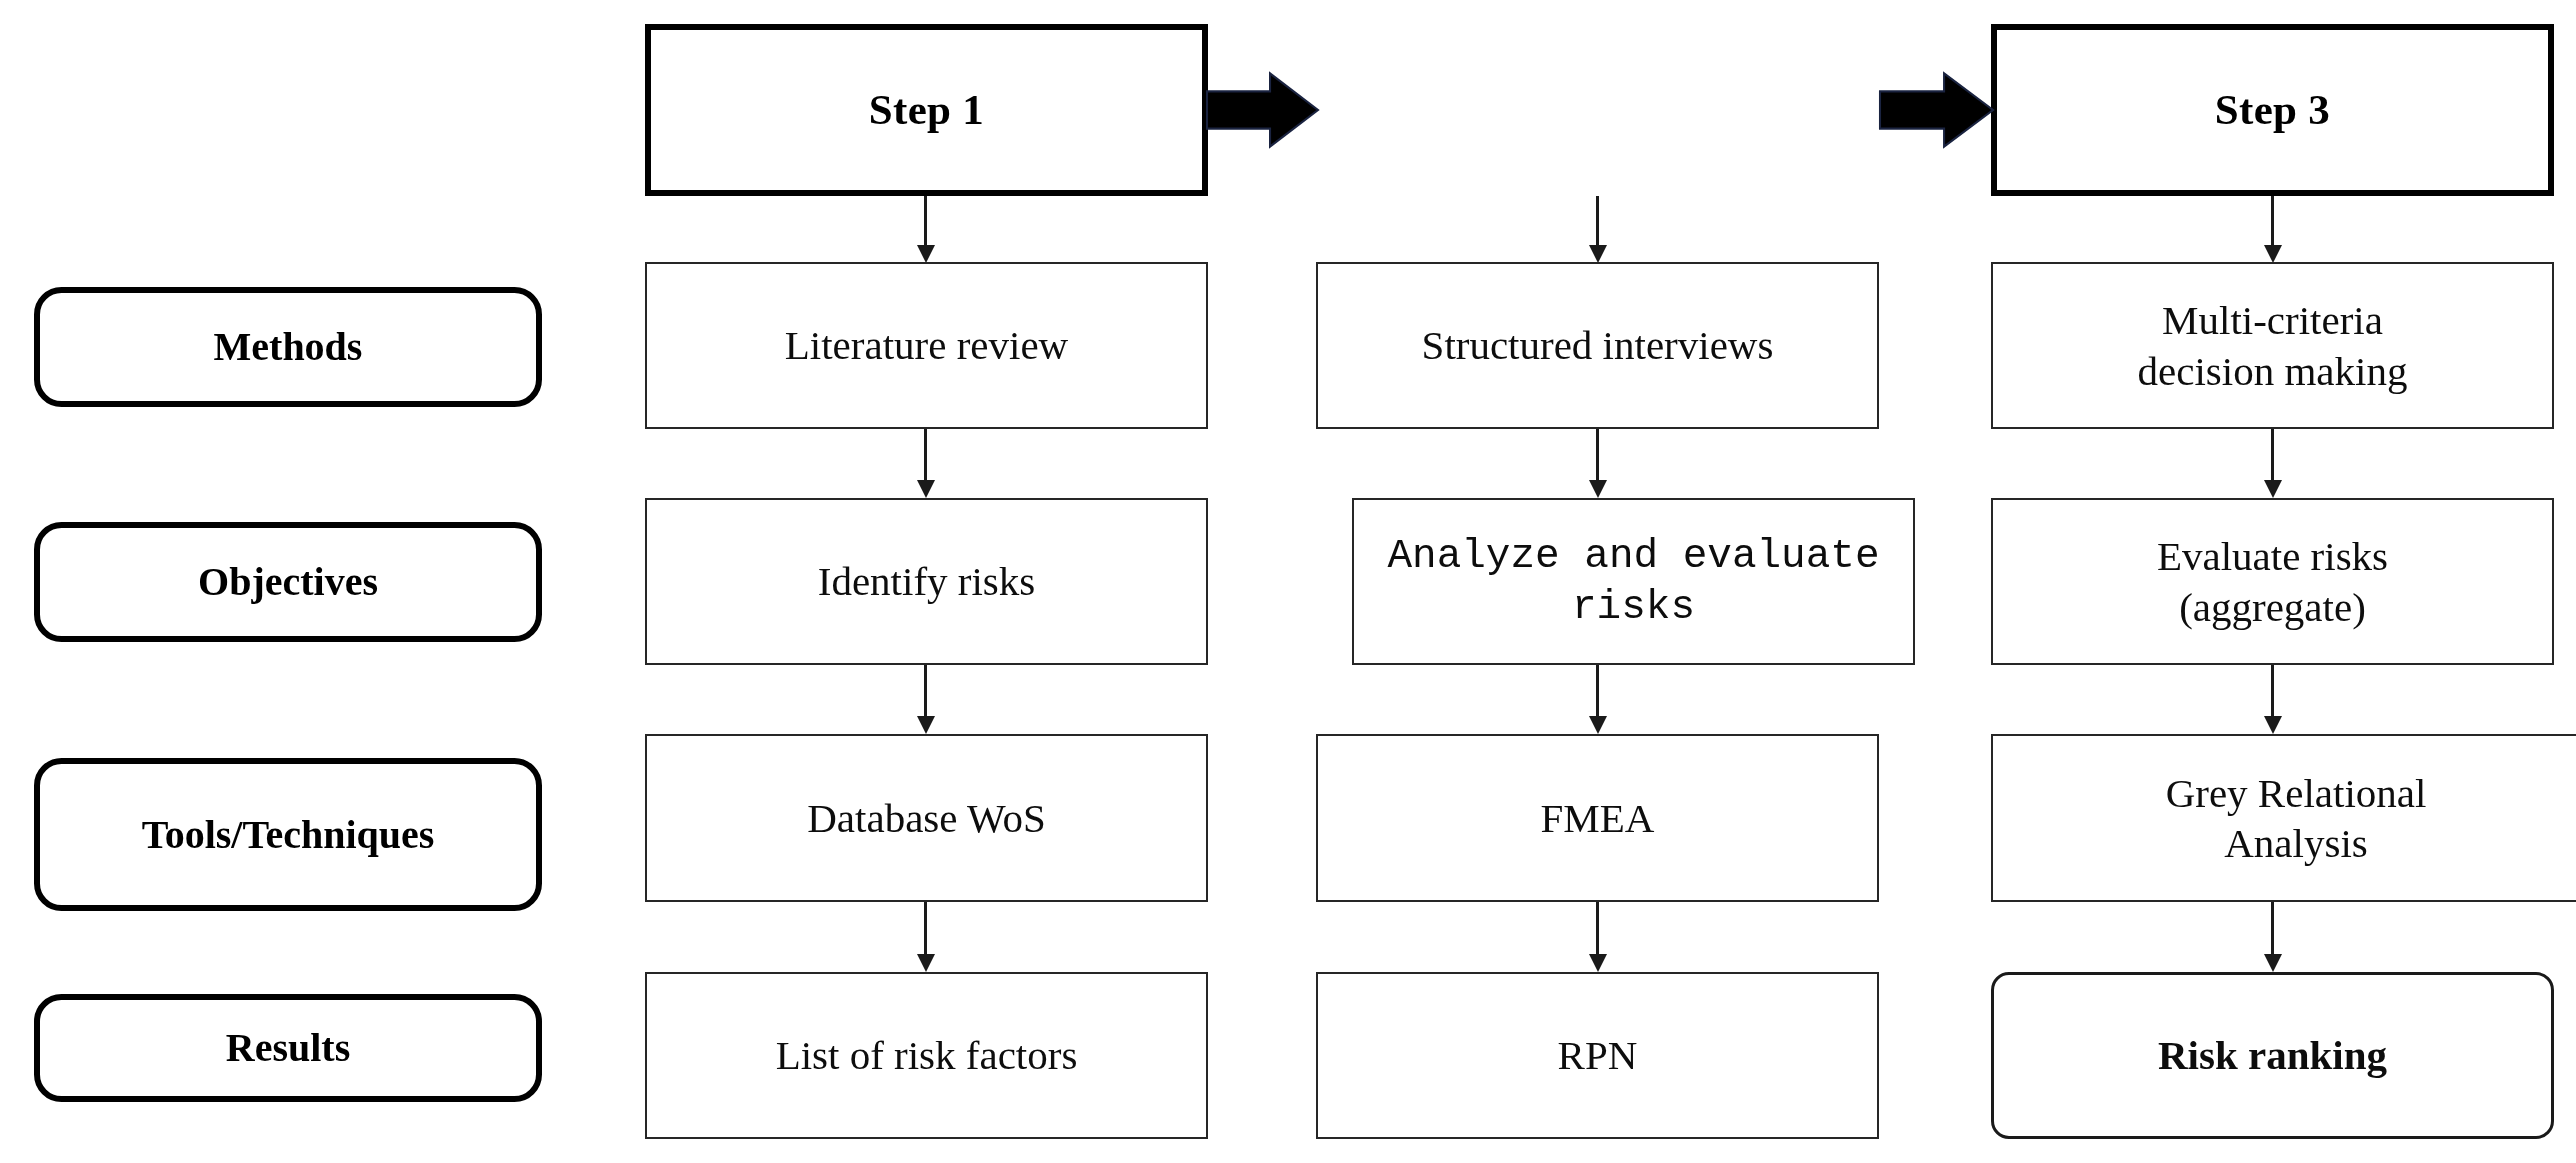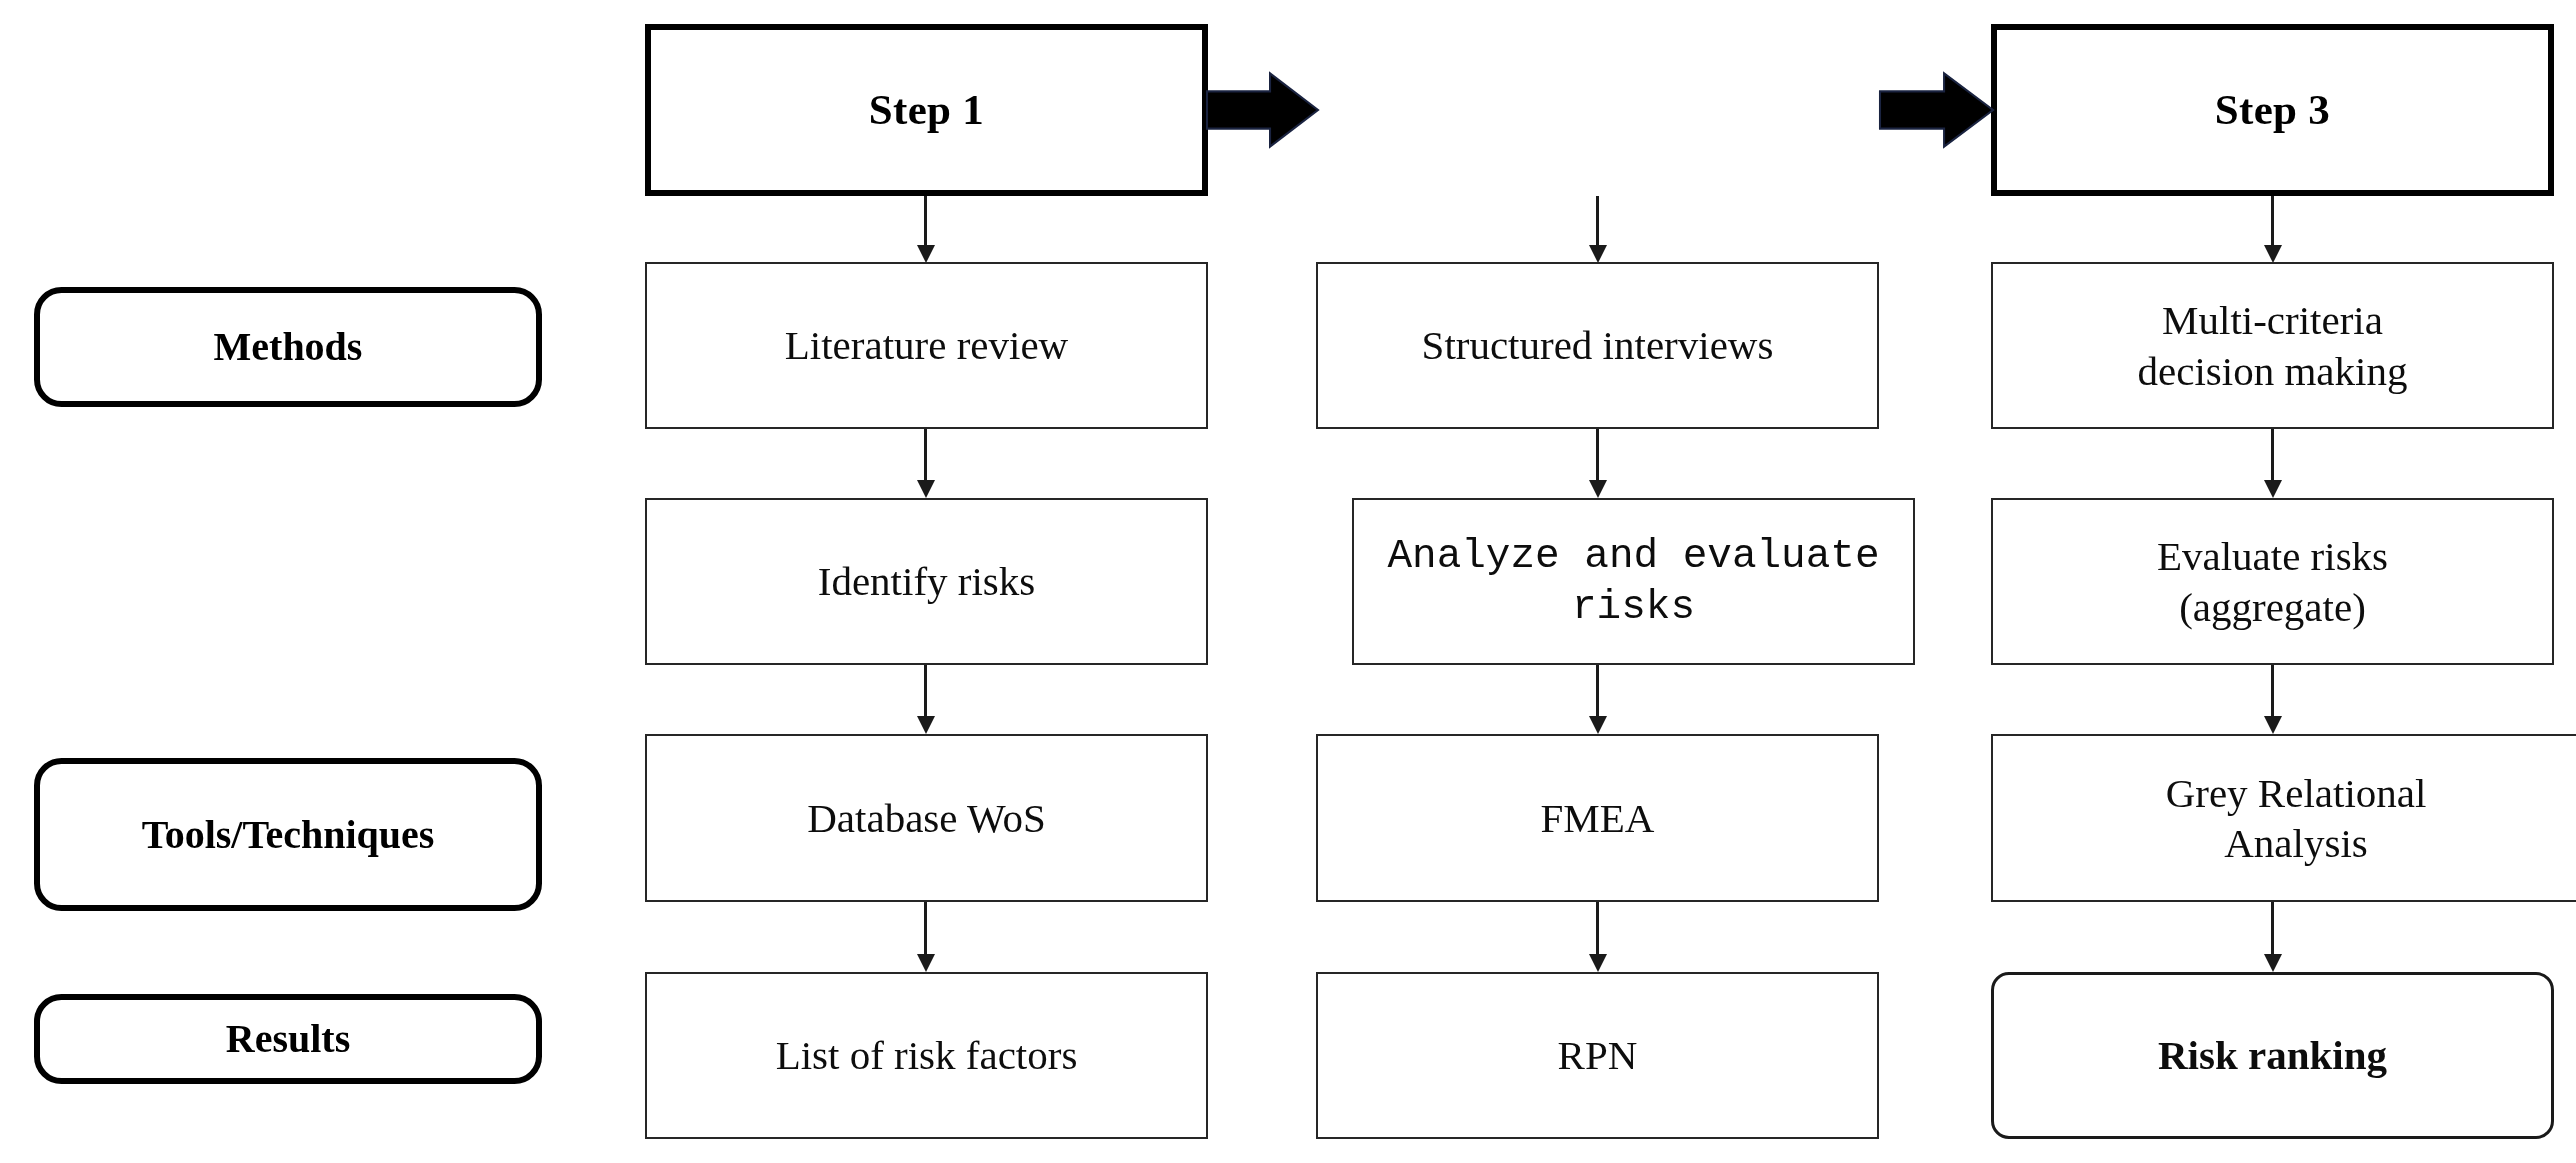--- a/index.html
+++ b/index.html
@@ -144,26 +144,29 @@
   <div class="block-arrow" style="left:1880px; top:72px; width:113px; height:76px;">
     <svg viewBox="0 0 164 110" preserveAspectRatio="none">
       <polygon points="0,28 93,28 93,2 164,55 93,108 93,82 0,82" fill="#000000" stroke="#1a2340" stroke-width="3"></polygon>
     </svg>
   </div>
 
   <div class="row-label" style="left:34px; top:287px; width:508px; height:120px;">
     <span class="row-label-text">Methods</span>
   </div>
 
+  <div class="row-label" style="left:34px; top:522px; width:508px; height:120px;">
+    <span class="row-label-text">Objectives</span>
+  </div>
 
   <div class="row-label" style="left:34px; top:758px; width:508px; height:153px;">
     <span class="row-label-text">Tools/Techniques</span>
   </div>
 
-  <div class="row-label" style="left:34px; top:994px; width:508px; height:90px;">
+  <div class="row-label" style="left:34px; top:994px; width:508px; height:108px;">
     <span class="row-label-text">Results</span>
   </div>
 
   <div class="v-arrow" style="left:912px; top:196px; height:67px;">
     <div class="shaft" style="height:49px;"></div>
     <div class="head"></div>
   </div>
   <div class="v-arrow" style="left:912px; top:429px; height:69px;">
     <div class="shaft" style="height:51px;"></div>
     <div class="head"></div>

